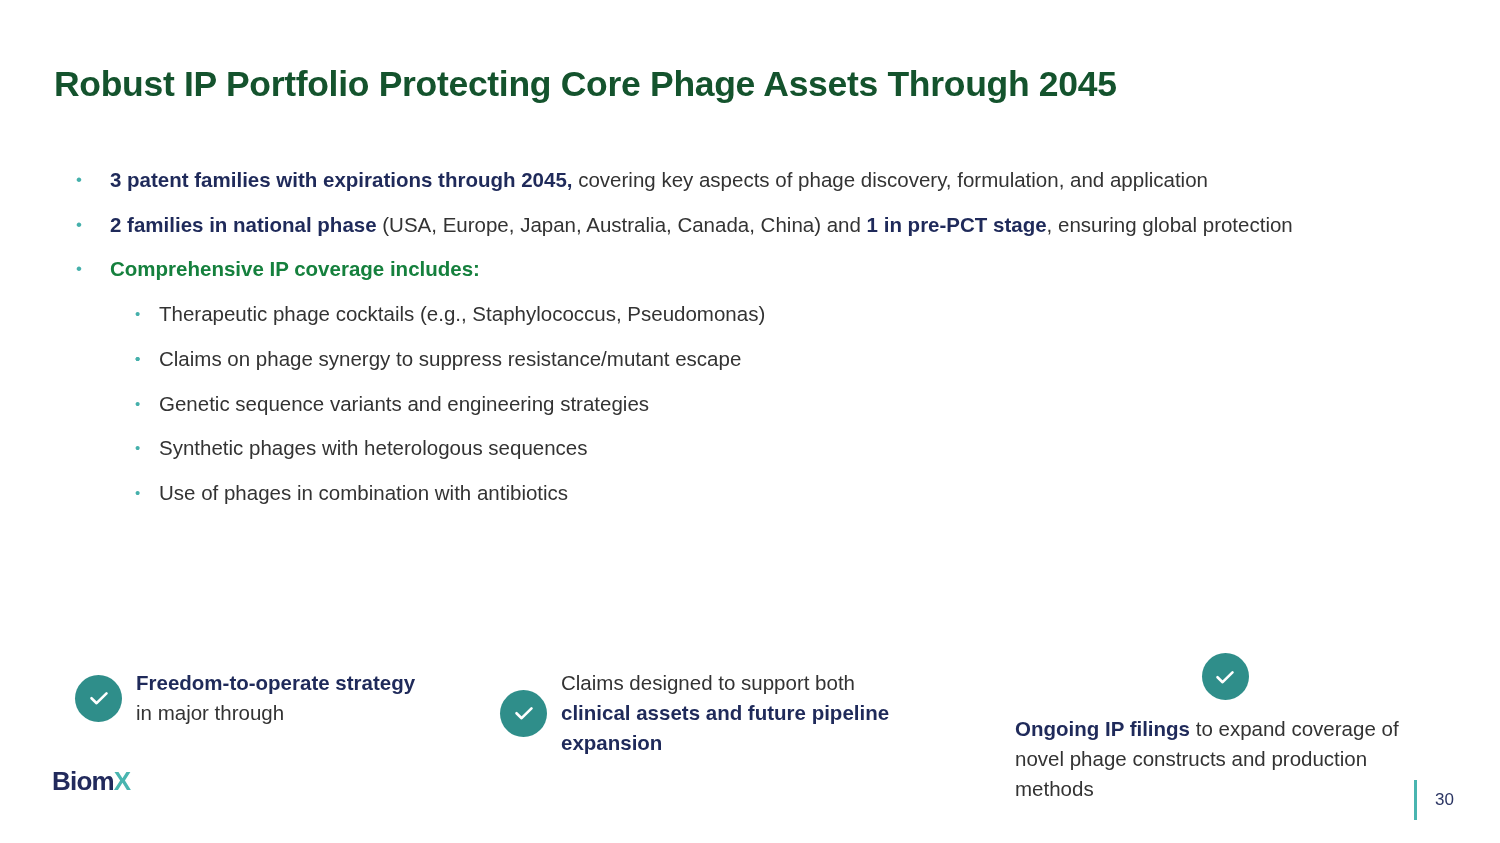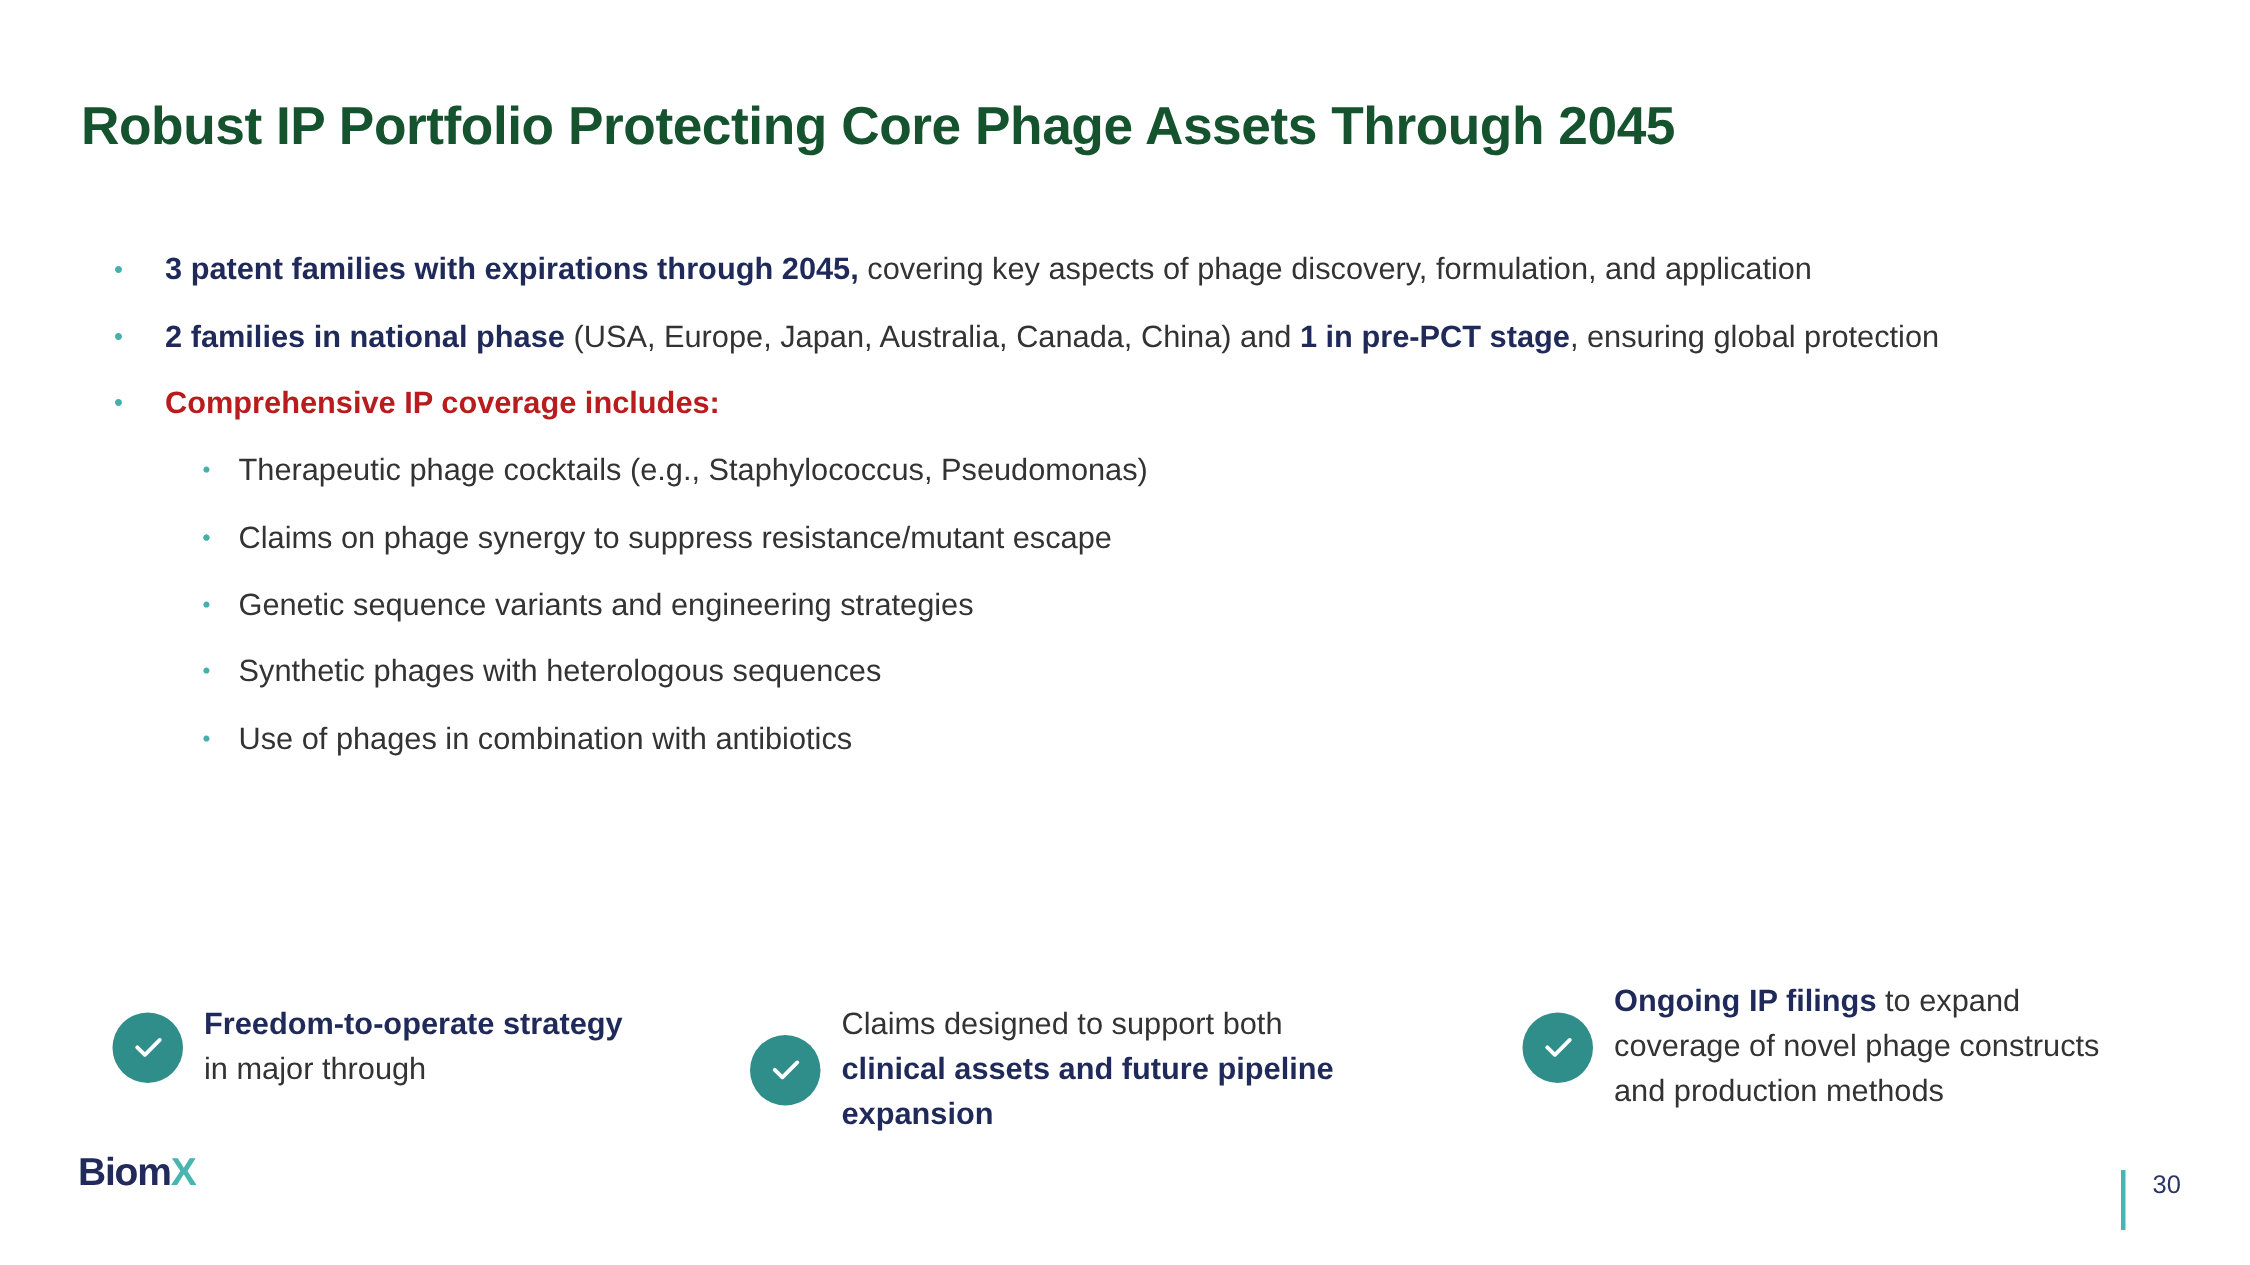--- a/index.html
+++ b/index.html
@@ -58,21 +58,21 @@
     line-height: 44.7px;
     color: #45b0ab;
     font-size: 17px;
   }
   .l1-item b {
     color: #1f2a5a;
     font-weight: bold;
     text-align: center;
   }
   .l1-item b.dark {
-    color: #b91c1c;
+    color: #15803d;
   }
 
   .l2-list {
     margin: 0;
     padding: 0;
   }
   .l2-item {
     position: relative;
     padding-left: 89px;
     font-size: 20.5px;
@@ -97,21 +97,21 @@
     height: 130px;
   }
   .card {
     position: absolute;
     display: flex;
     align-items: center;
     gap: 14px;
   }
   .card-1 { left: 5px;   top: 16px;  width: 360px; }
   .card-2 { left: 430px; top: 16px;  width: 400px; }
-  .card-3 { left: 945px; top: 1px;   width: 420px; }
+  .card-3 { left: 945px; top: 1px;   width: 420px; flex-direction: column; }
 
   .check-circle {
     flex: 0 0 auto;
     width: 47px;
     height: 47px;
     border-radius: 50%;
     background: #2f8e8a;
     display: flex;
     align-items: center;
     justify-content: center;
@@ -140,21 +140,21 @@
     letter-spacing: -0.8px;
   }
   .logo .logo-biom { color: #222a5c; }
   .logo .logo-x    { color: #49b5b0; }
 
   .page-num-wrap {
     position: absolute;
     right: 46px;
     top: 780px;
     display: flex;
-    align-items: flex-start;
+    align-items: center;
     gap: 18px;
   }
   .page-rule {
     width: 3px;
     height: 40px;
     background: #49b5b0;
   }
   .page-num {
     font-size: 17px;
     color: #2b3563;

